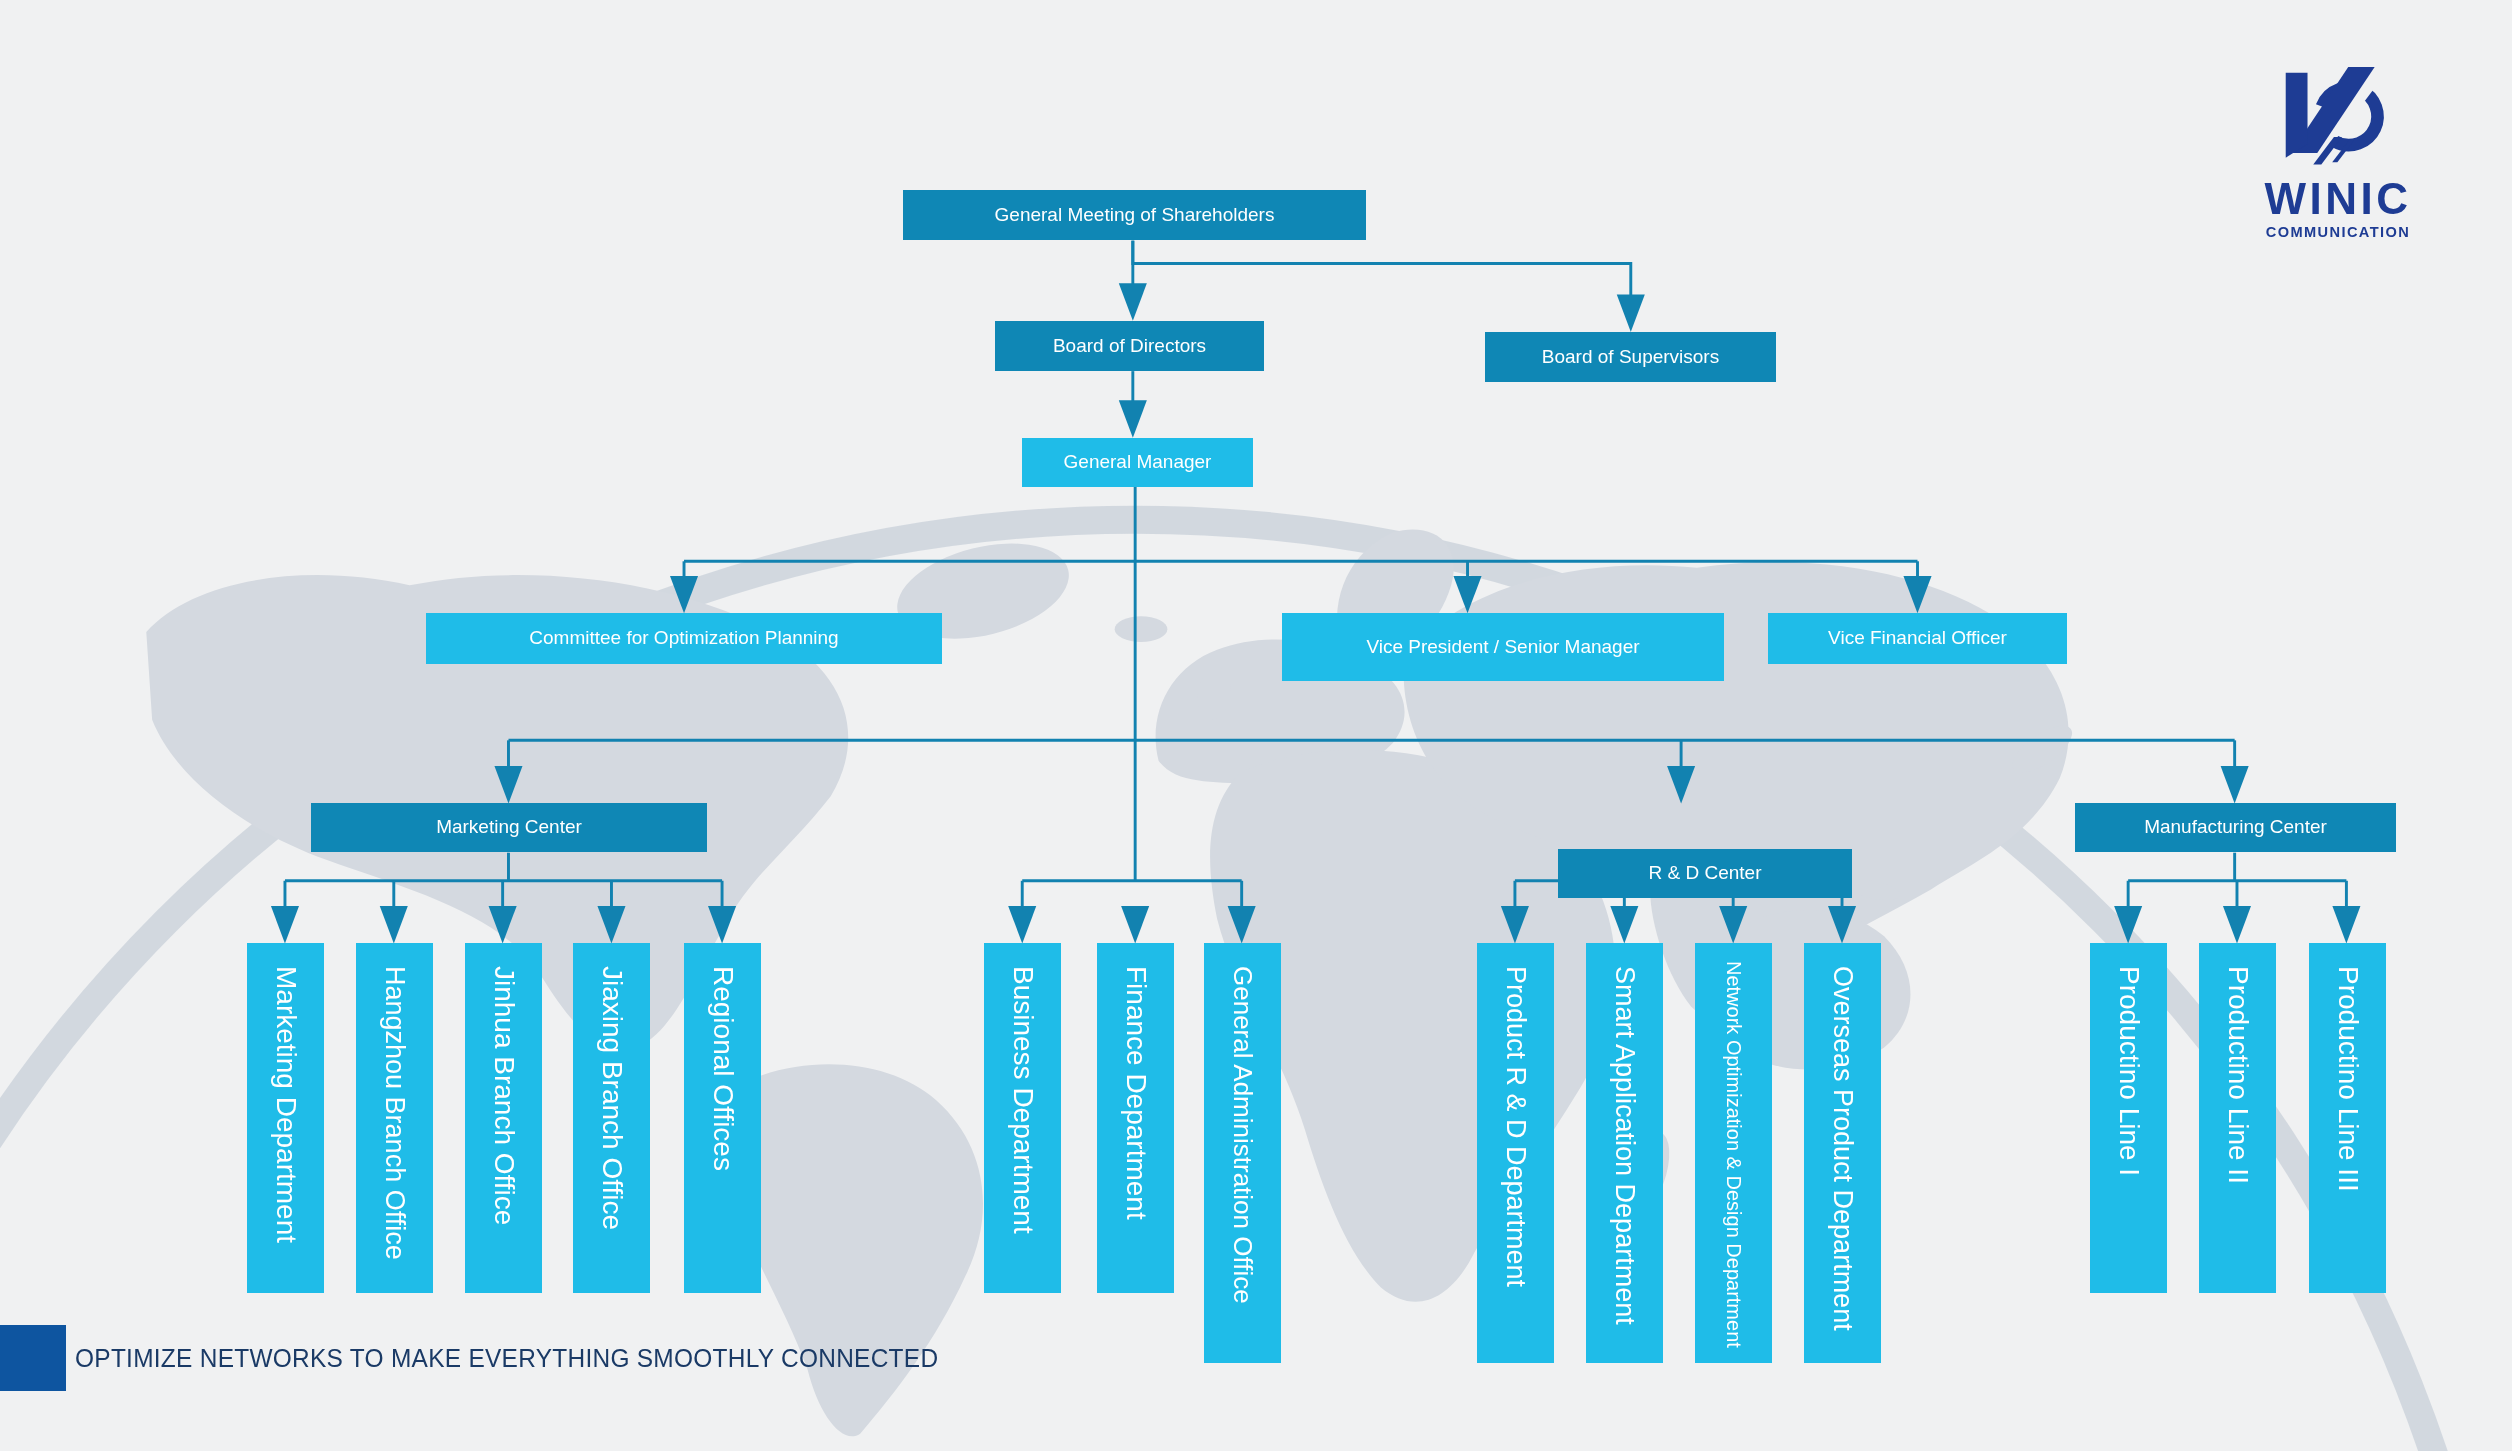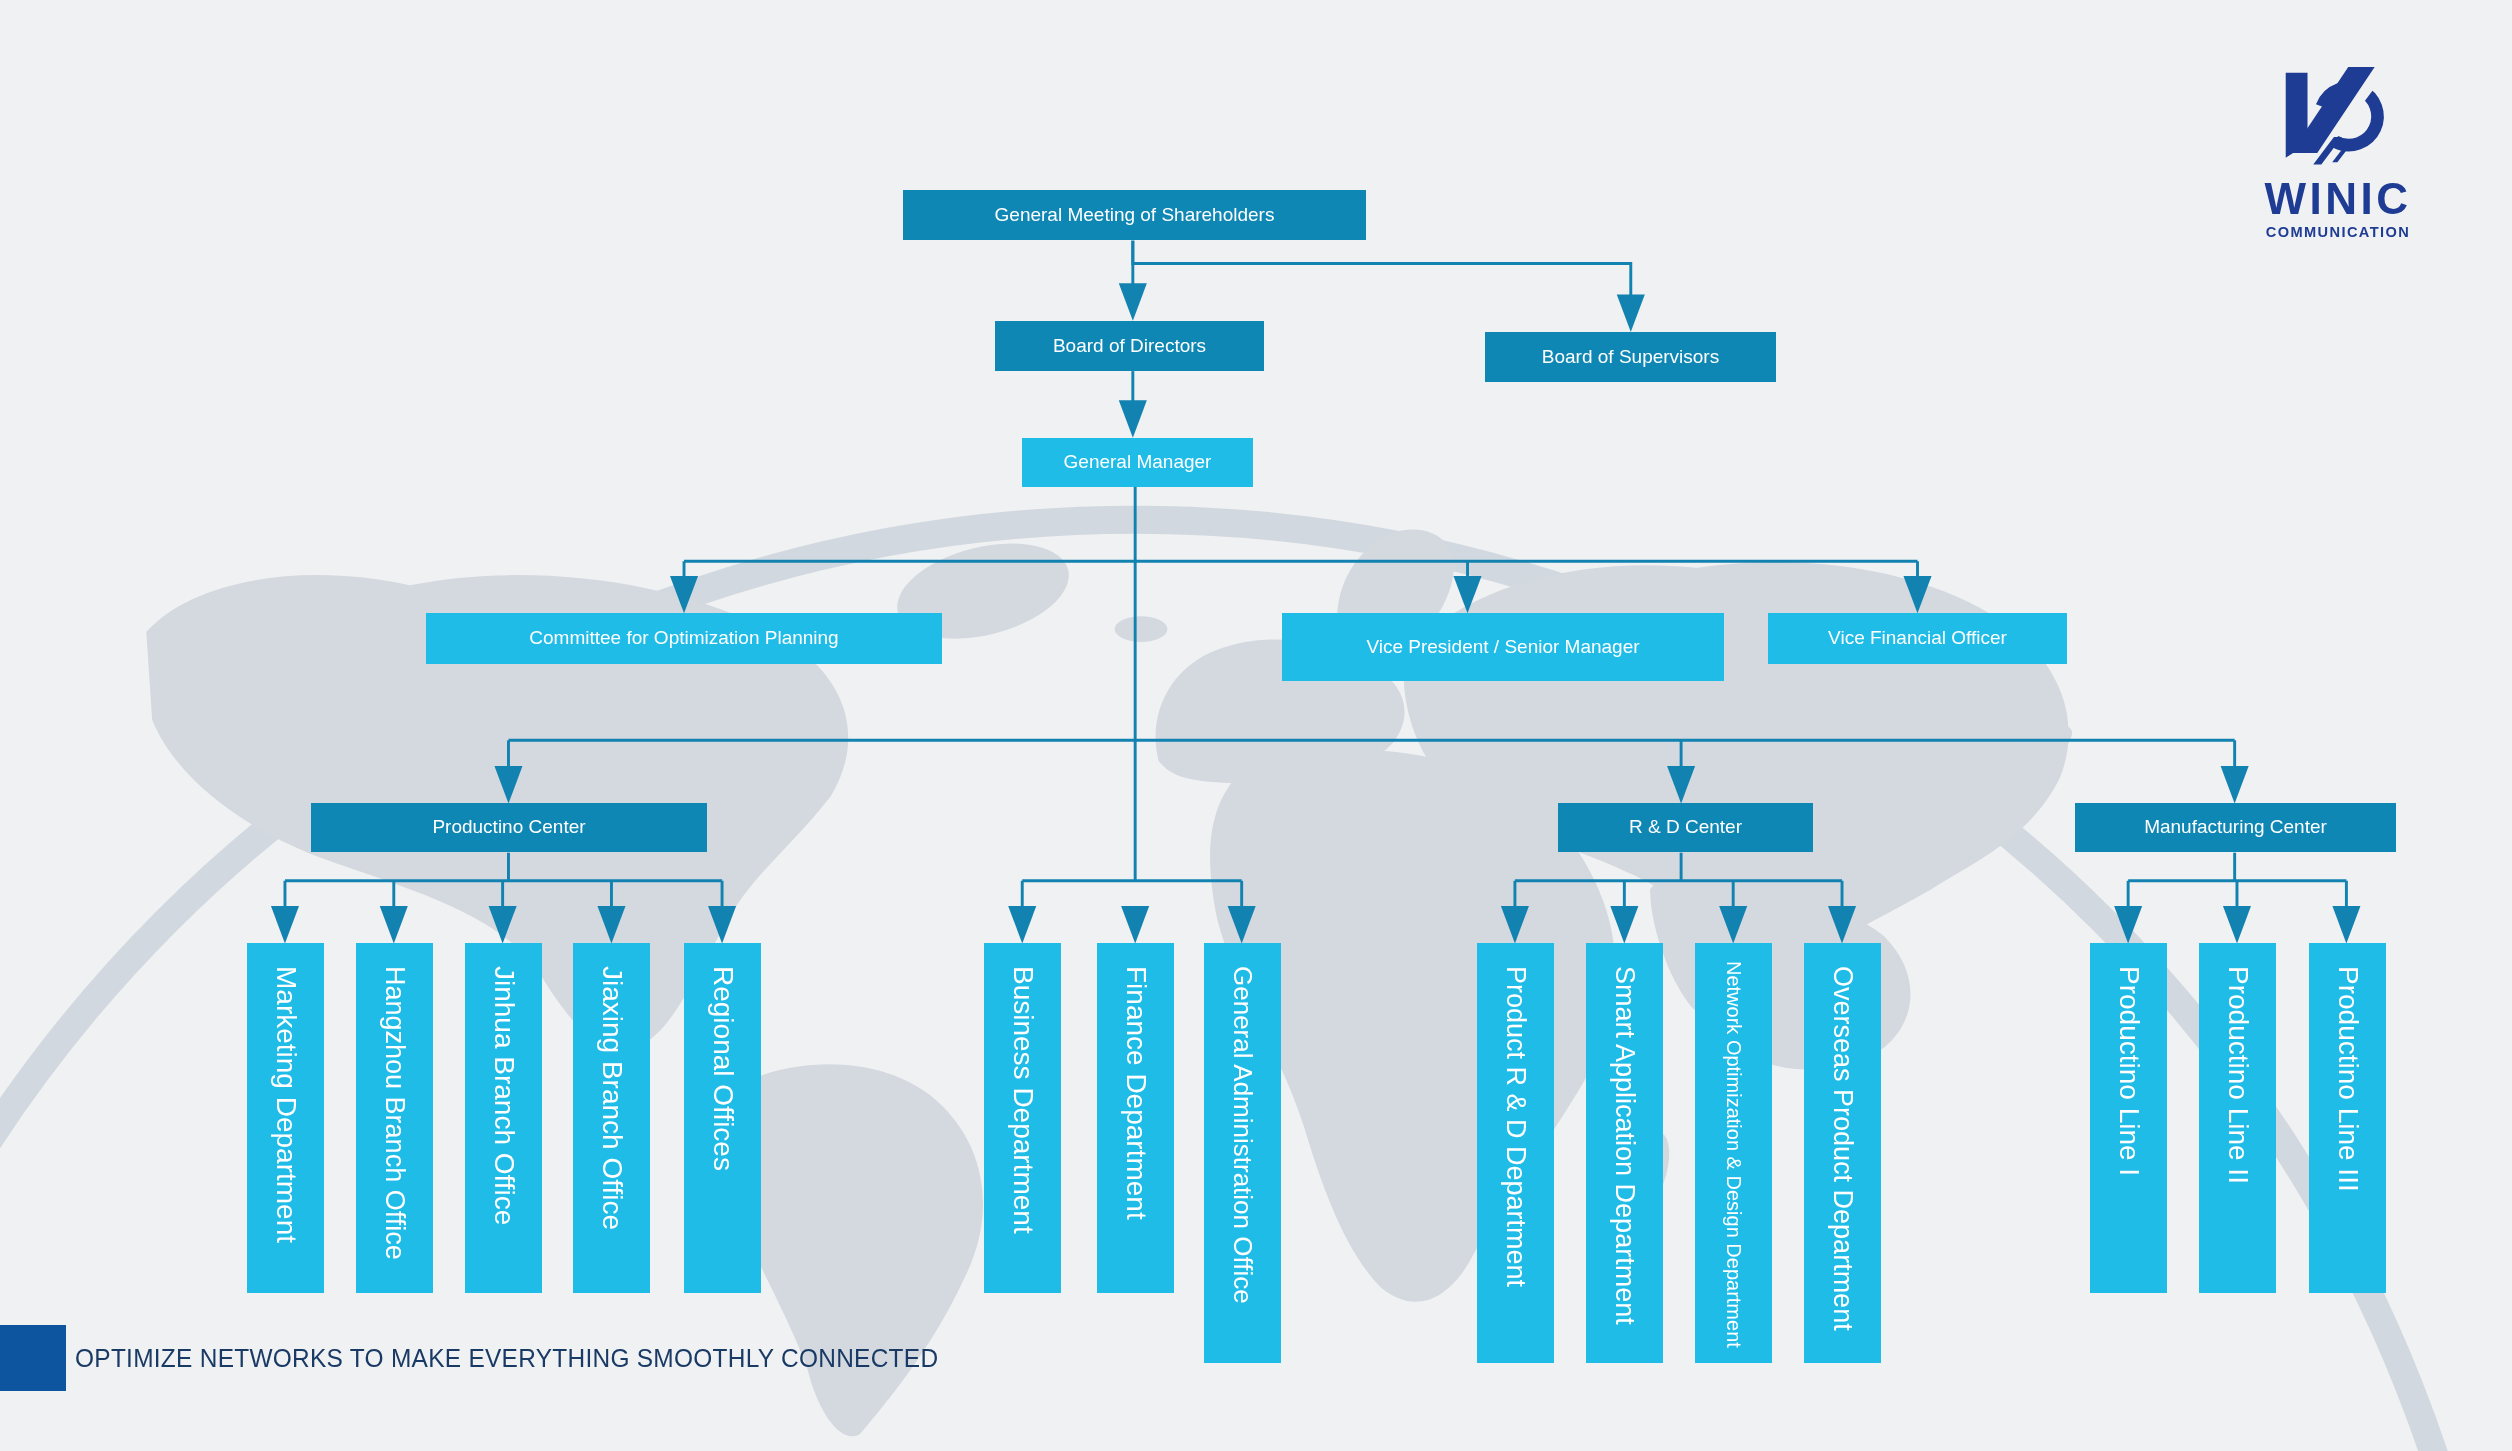--- a/index.html
+++ b/index.html
@@ -174,23 +174,23 @@
 <div class="node dark" style="left:1485px;top:332px;width:291px;height:50px">Board of Supervisors</div>
 
 <div class="node light" style="left:1022px;top:438px;width:231px;height:49px">General Manager</div>
 
 <div class="node light" style="left:426px;top:613px;width:516px;height:51px">Committee for Optimization Planning</div>
 
 <div class="node light" style="left:1282px;top:613px;width:442px;height:68px">Vice President / Senior Manager</div>
 
 <div class="node light" style="left:1768px;top:613px;width:299px;height:51px">Vice Financial Officer</div>
 
-<div class="node dark" style="left:311px;top:803px;width:396px;height:49px">Productino Center</div>
-
-<div class="node dark" style="left:1558px;top:803px;width:255px;height:49px">R &amp; D Center</div>
+<div class="node dark" style="left:311px;top:803px;width:396px;height:49px">Marketing Center</div>
+
+<div class="node dark" style="left:1558px;top:849px;width:294px;height:49px">R &amp; D Center</div>
 
 <div class="node dark" style="left:2075px;top:803px;width:321px;height:49px">Manufacturing Center</div>
 
 <div class="vbox" style="left:247px;top:943px;height:350px">
   <span>Marketing Department</span>
   </div>
 <div class="vbox f46" style="left:356px;top:943px;height:350px">
   <span>Hangzhou Branch Office</span>
   </div>
 <div class="vbox" style="left:465px;top:943px;height:350px">

